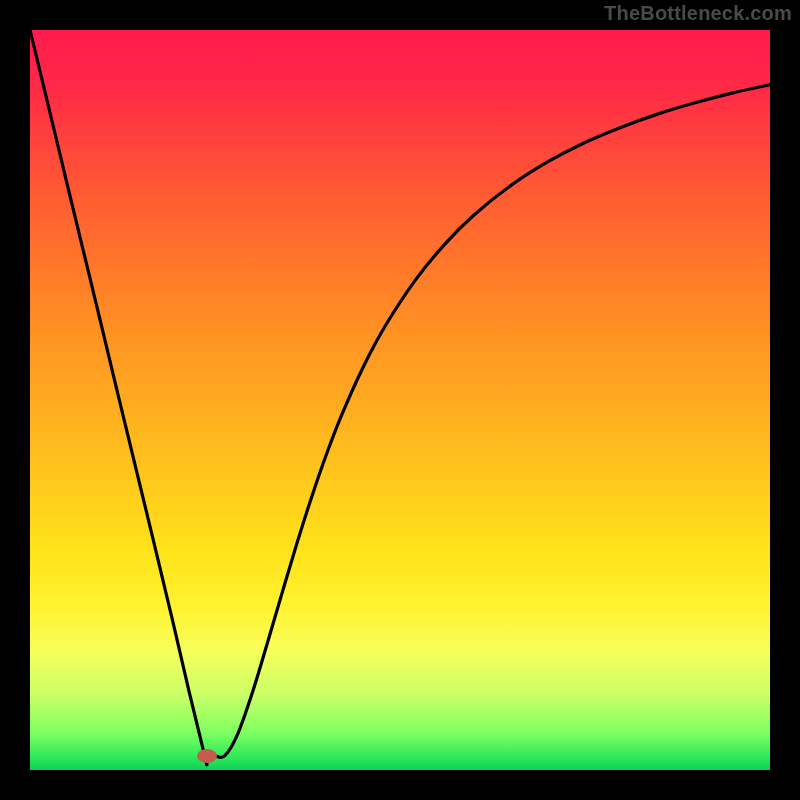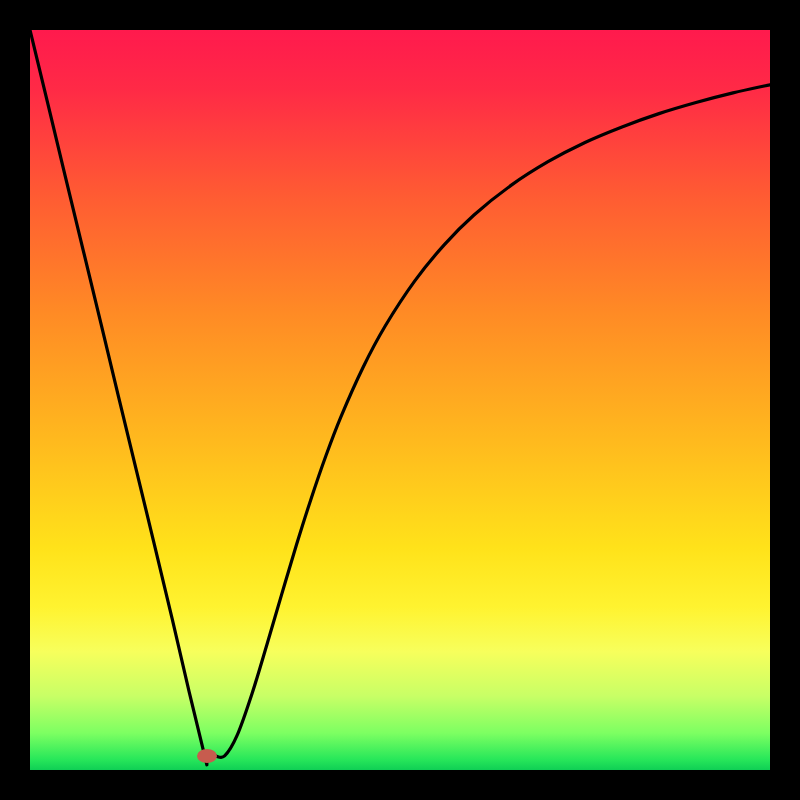--- a/index.html
+++ b/index.html
@@ -45,20 +45,21 @@
   }
   .marker {
     fill: #c75c4e;
     stroke: none;
   }
 </style>
 </head>
 <body>
 
 <div class="frame">
+  <div class="watermark">TheBottleneck.com</div>
   <div class="plot-area">
     <svg id="plot-svg" viewBox="0 0 740 740" width="740" height="740" preserveAspectRatio="none">
       <defs>
         <linearGradient id="bg-grad" x1="0" y1="0" x2="0" y2="1">
             <stop offset="0%" stop-color="#ff1a4d"></stop>
             <stop offset="8%" stop-color="#ff2a46"></stop>
             <stop offset="22%" stop-color="#ff5a33"></stop>
             <stop offset="38%" stop-color="#ff8a25"></stop>
             <stop offset="55.00000000000001%" stop-color="#ffb81e"></stop>
             <stop offset="70%" stop-color="#ffe21a"></stop>

